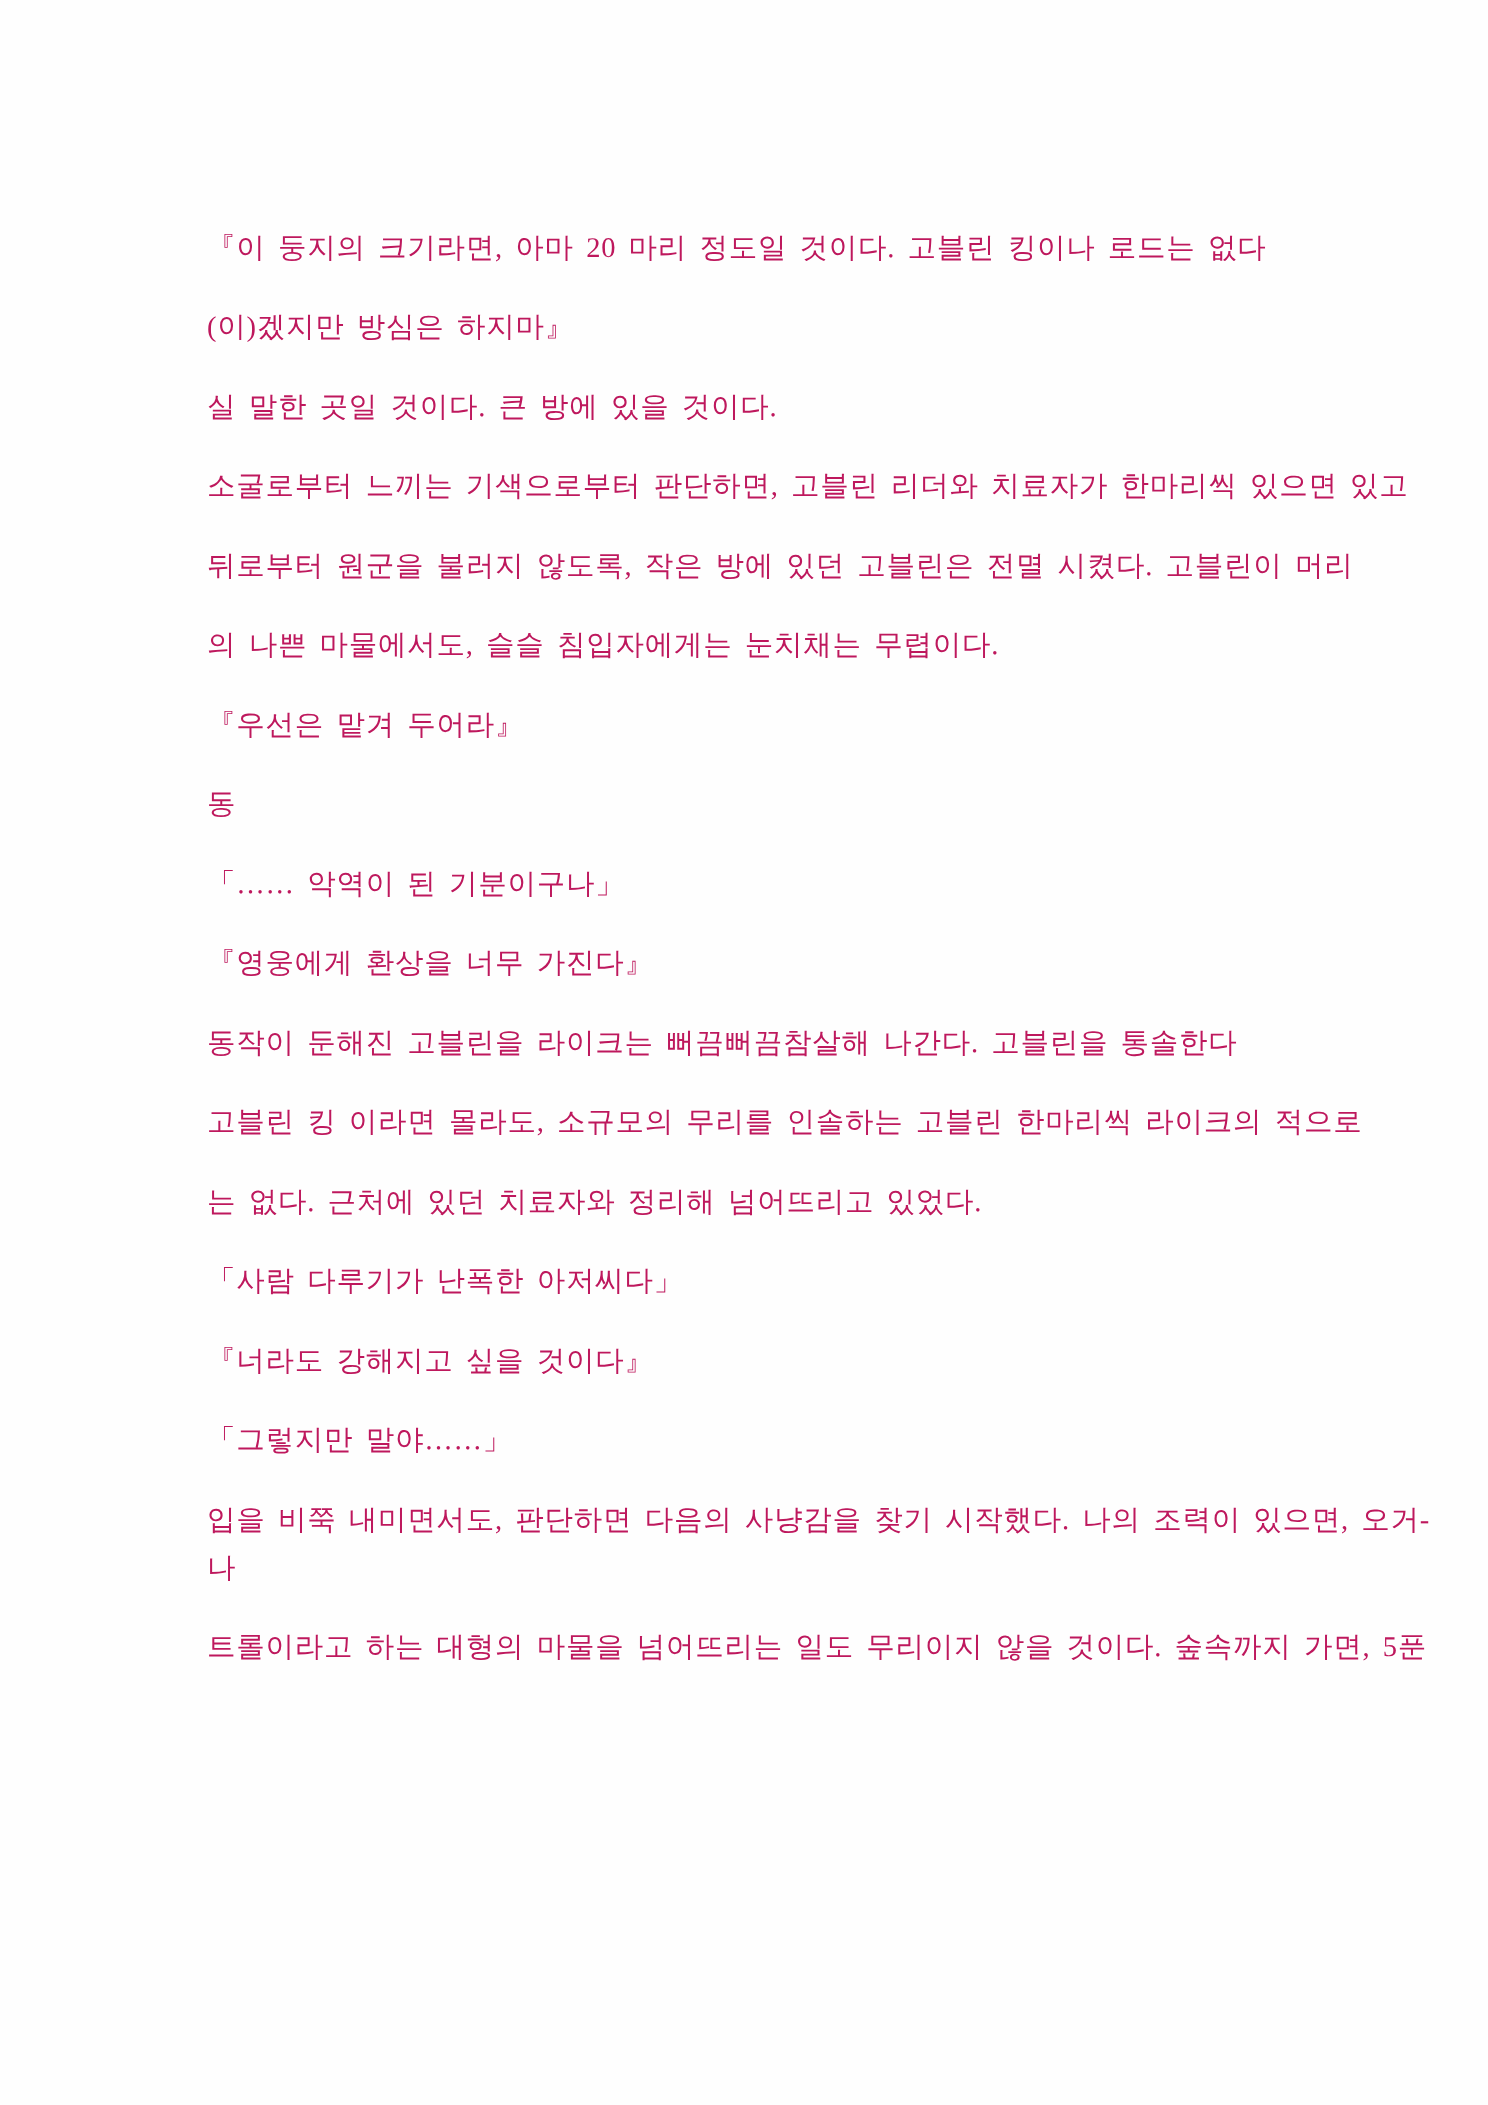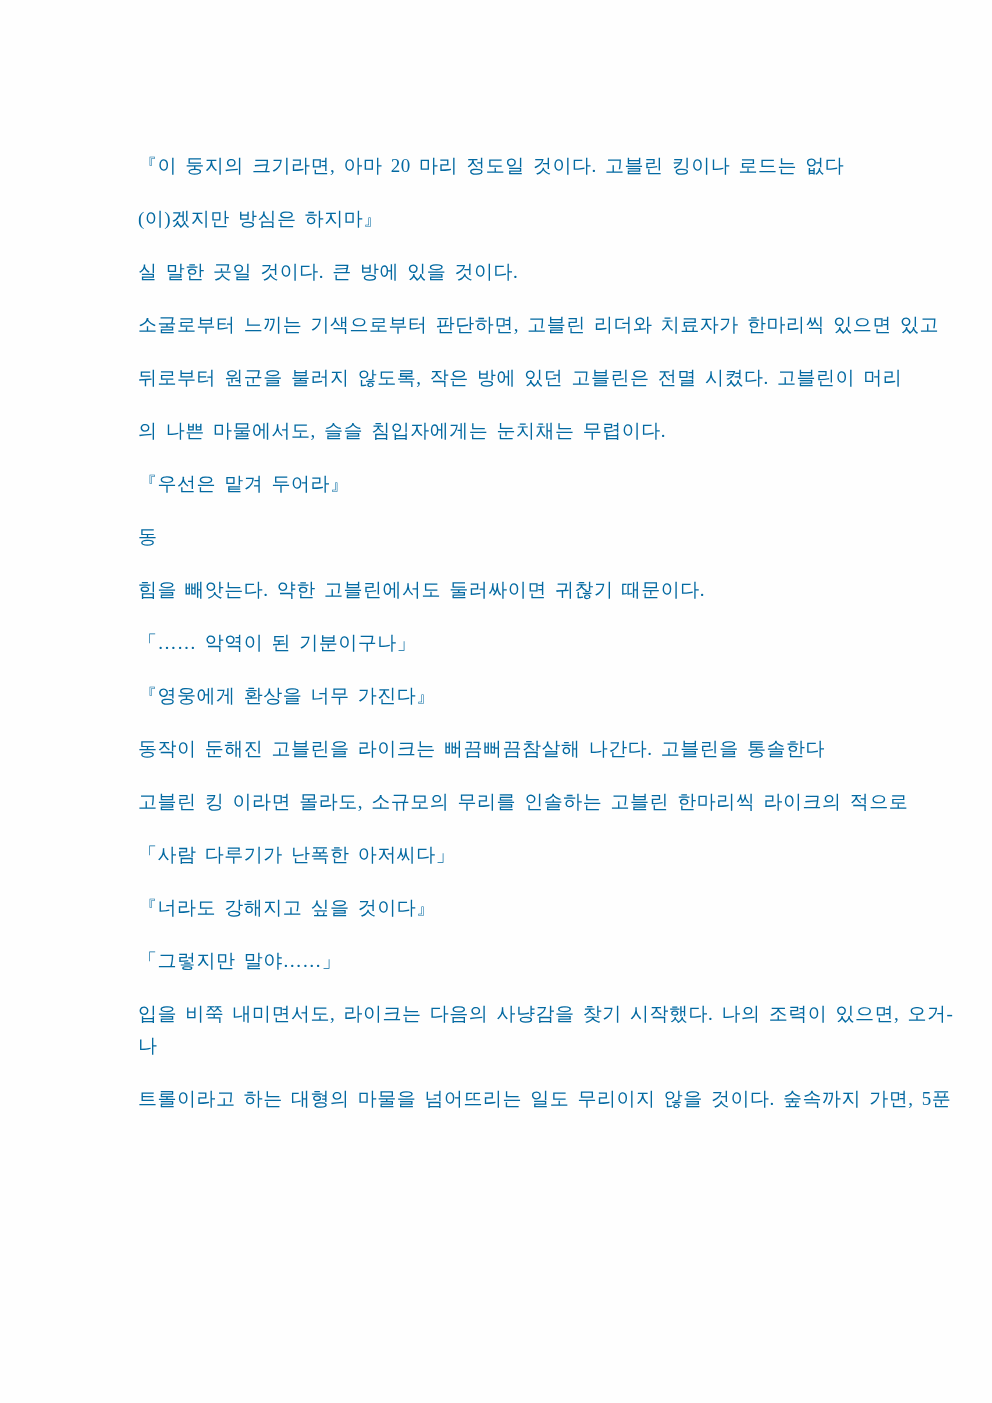--- a/index.html
+++ b/index.html
@@ -30,21 +30,21 @@
     line-height: 32px;
     letter-spacing: 0.5px;
     word-spacing: 3px;
     white-space: nowrap;
   }
 </style>
 </head>
 <body>
 
 <div class="page">
-  <div class="text-content" style="color: #0369a1;">
+  <div class="text-content" style="color: #be185d;">
       <div class="paragraph">
         <div class="text-line">『이 둥지의 크기라면, 아마 20 마리 정도일 것이다. 고블린 킹이나 로드는 없다</div>
       </div>
       <div class="paragraph">
         <div class="text-line">(이)겠지만 방심은 하지마』</div>
       </div>
       <div class="paragraph">
         <div class="text-line">실 말한 곳일 것이다. 큰 방에 있을 것이다.</div>
       </div>
       <div class="paragraph">
@@ -56,44 +56,44 @@
       <div class="paragraph">
         <div class="text-line">의 나쁜 마물에서도, 슬슬 침입자에게는 눈치채는 무렵이다.</div>
       </div>
       <div class="paragraph">
         <div class="text-line">『우선은 맡겨 두어라』</div>
       </div>
       <div class="paragraph">
         <div class="text-line">동</div>
       </div>
       <div class="paragraph">
-        <div class="text-line">힘을 빼앗는다. 약한 고블린에서도 둘러싸이면 귀찮기 때문이다.</div>
-      </div>
-      <div class="paragraph">
         <div class="text-line">「…… 악역이 된 기분이구나」</div>
       </div>
       <div class="paragraph">
         <div class="text-line">『영웅에게 환상을 너무 가진다』</div>
       </div>
       <div class="paragraph">
         <div class="text-line">동작이 둔해진 고블린을 라이크는 뻐끔뻐끔참살해 나간다. 고블린을 통솔한다</div>
       </div>
       <div class="paragraph">
         <div class="text-line">고블린 킹 이라면 몰라도, 소규모의 무리를 인솔하는 고블린 한마리씩 라이크의 적으로</div>
       </div>
       <div class="paragraph">
+        <div class="text-line">는 없다. 근처에 있던 치료자와 정리해 넘어뜨리고 있었다.</div>
+      </div>
+      <div class="paragraph">
         <div class="text-line">「사람 다루기가 난폭한 아저씨다」</div>
       </div>
       <div class="paragraph">
         <div class="text-line">『너라도 강해지고 싶을 것이다』</div>
       </div>
       <div class="paragraph">
         <div class="text-line">「그렇지만 말야……」</div>
       </div>
       <div class="paragraph">
-        <div class="text-line">입을 비쭉 내미면서도, 라이크는 다음의 사냥감을 찾기 시작했다. 나의 조력이 있으면, 오거-</div>
+        <div class="text-line">입을 비쭉 내미면서도, 판단하면 다음의 사냥감을 찾기 시작했다. 나의 조력이 있으면, 오거-</div>
         <div class="text-line">나</div>
       </div>
       <div class="paragraph">
         <div class="text-line">트롤이라고 하는 대형의 마물을 넘어뜨리는 일도 무리이지 않을 것이다. 숲속까지 가면, 5푼</div>
       </div>
     </div>
 </div>
 
 </body></html>

